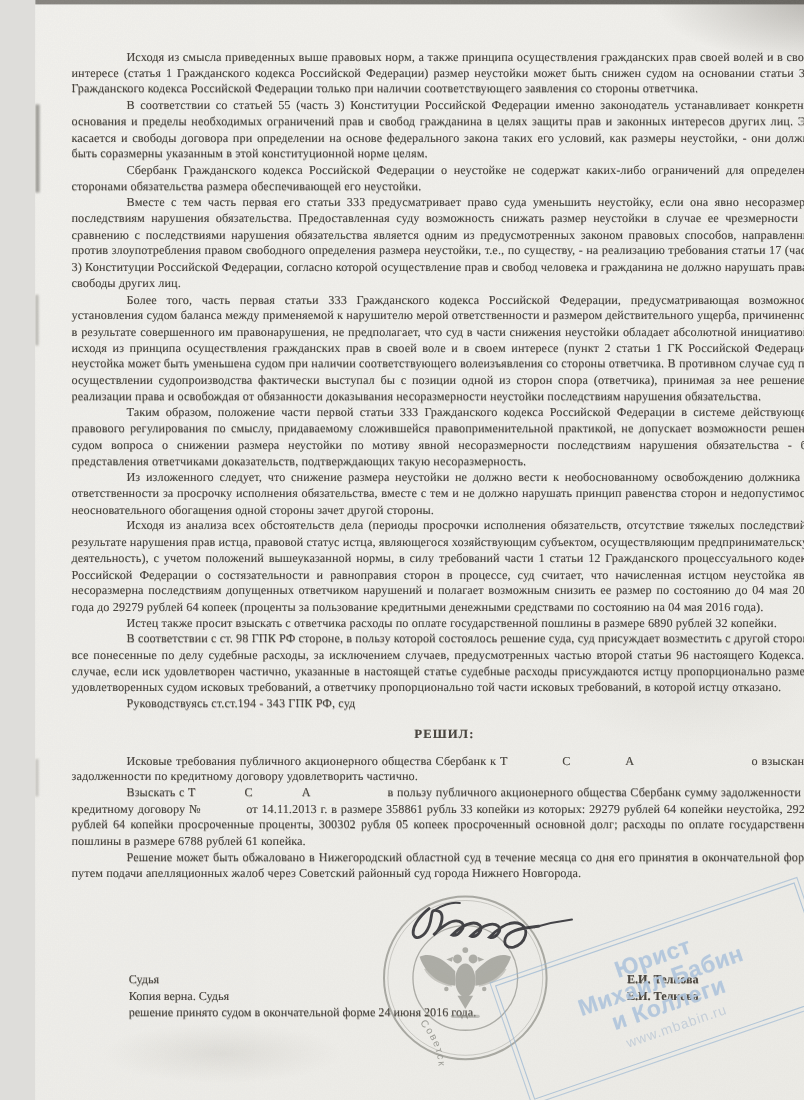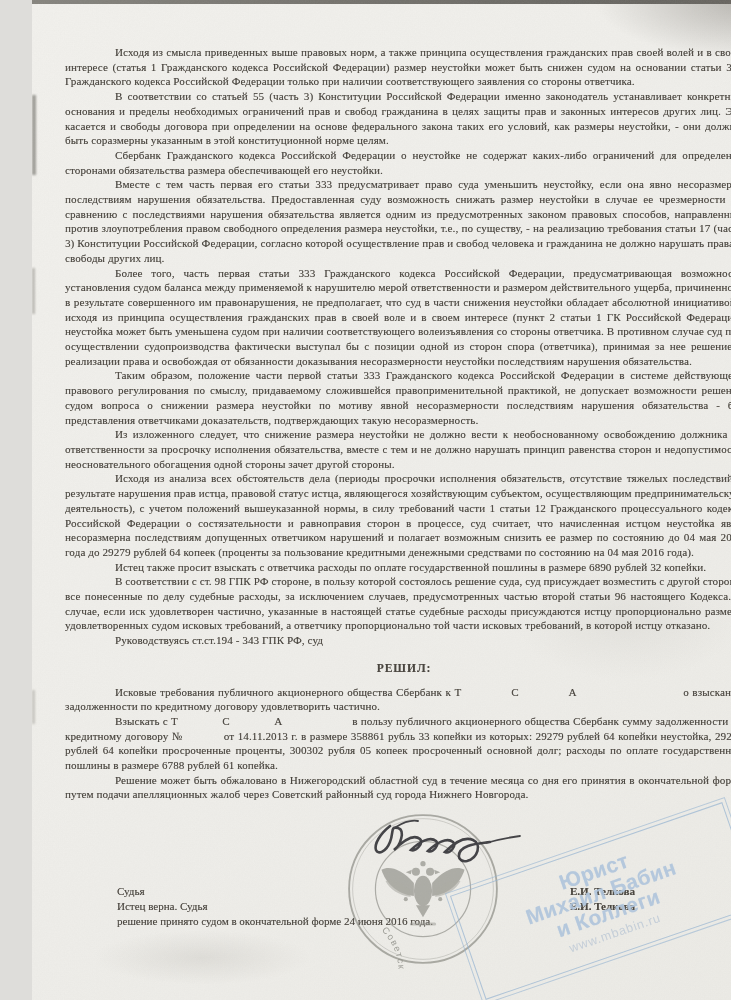--- a/index.html
+++ b/index.html
@@ -105,21 +105,21 @@
     <p>Взыскать с Т&nbsp;&nbsp;&nbsp;&nbsp;&nbsp;&nbsp;&nbsp;&nbsp;&nbsp;&nbsp;&nbsp;&nbsp;&nbsp;&nbsp;С&nbsp;&nbsp;&nbsp;&nbsp;&nbsp;&nbsp;&nbsp;&nbsp;&nbsp;&nbsp;&nbsp;&nbsp;&nbsp;&nbsp;А&nbsp;&nbsp;&nbsp;&nbsp;&nbsp;&nbsp;&nbsp;&nbsp;&nbsp;&nbsp;&nbsp;&nbsp;&nbsp;&nbsp;&nbsp;&nbsp;&nbsp;&nbsp;&nbsp;&nbsp;&nbsp;&nbsp;в пользу публичного акционерного общества Сбербанк сумму задолженности по кредитному договору №&nbsp;&nbsp;&nbsp;&nbsp;&nbsp;&nbsp;&nbsp;&nbsp;&nbsp;&nbsp;&nbsp;&nbsp;от 14.11.2013 г. в размере 358861 рубль 33 копейки из которых: 29279 рублей 64 копейки неустойка, 29279 рублей 64 копейки просроченные проценты, 300302 рубля 05 копеек просроченный основной долг; расходы по оплате государственной пошлины в размере 6788 рублей 61 копейка.</p>
     <p>Решение может быть обжаловано в Нижегородский областной суд в течение месяца со дня его принятия в окончательной форме путем подачи апелляционных жалоб через Советский районный суд города Нижнего Новгорода.</p>
   </div>
 
   <div class="sig-block">
     <div class="sig-row">
       <span class="sig-label">Судья</span>
       <span class="sig-name">Е.И. Телкова</span>
     </div>
     <div class="sig-row">
-      <span class="sig-label">Истец верна. Судья</span>
+      <span class="sig-label">Копия верна. Судья</span>
       <span class="sig-name">Е.И. Телкова</span>
     </div>
     <div class="sig-note">решение принято судом в окончательной форме 24 июня  2016 года.</div>
   </div>
 
   <svg class="stamp" viewBox="0 0 160 160">
     <circle cx="80" cy="80" r="73" fill="none" stroke="#8f8f88" stroke-width="1.8" opacity=".85"></circle>
     <circle cx="80" cy="80" r="69.5" fill="none" stroke="#8f8f88" stroke-width=".8" opacity=".5"></circle>
     <circle cx="80" cy="80" r="47" fill="none" stroke="#8f8f88" stroke-width="1.2" opacity=".8"></circle>
     <defs>

